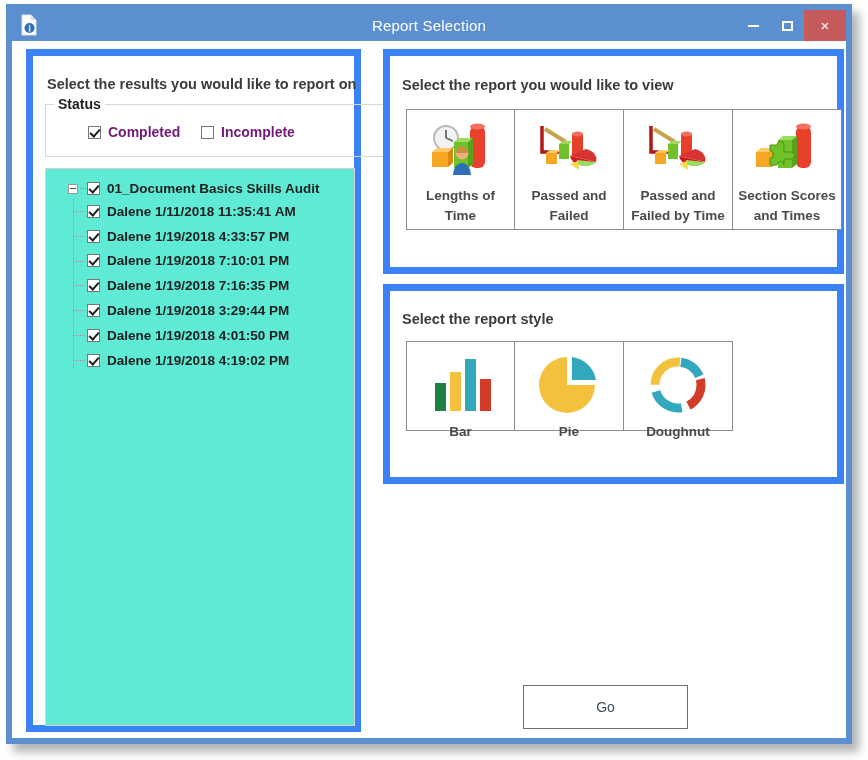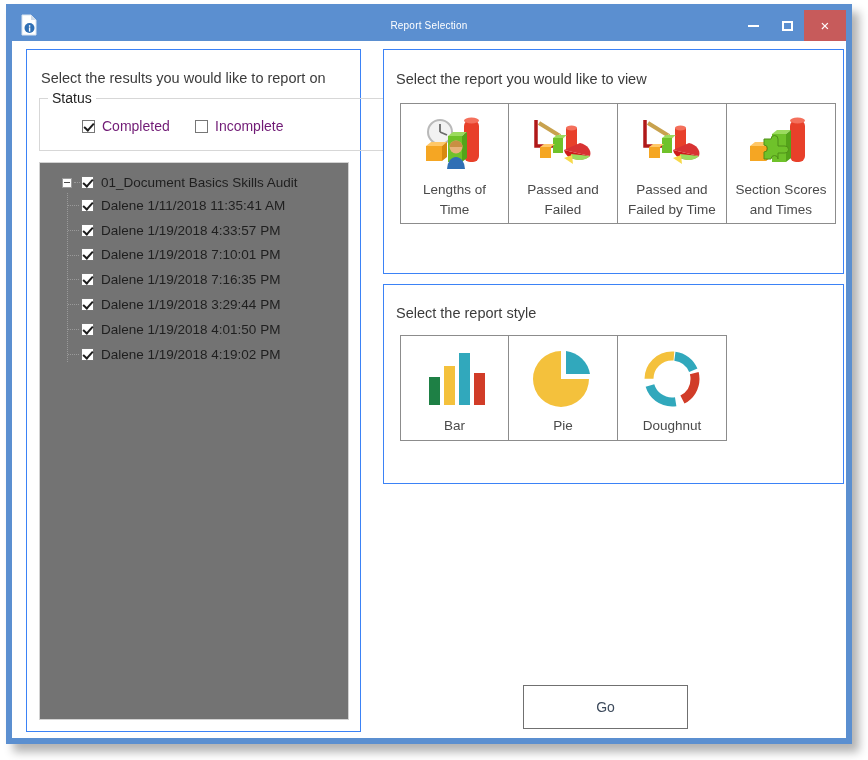--- a/index.html
+++ b/index.html
@@ -39,21 +39,21 @@
     position: absolute;
     left: 8px;
     top: 4px;
     width: 19px;
     height: 22px;
   }
   .title-text {
     width: 100%;
     text-align: center;
     color: #ffffff;
-    font-size: 10px;
+    font-size: 15px;
     letter-spacing: 0.2px;
     font-family: "Liberation Sans", sans-serif;
   }
   .win-buttons {
     position: absolute;
     right: 0;
     top: 0;
     height: 31px;
     display: flex;
     align-items: stretch;
@@ -92,22 +92,23 @@
     top: 31px;
     right: 0;
     bottom: 0;
     background: #ffffff;
   }
 
   
   .panel {
     position: absolute;
     background: #ffffff;
-    border: 1px solid #3b82f6;
-    box-sizing: border-box;
+    border: 7px solid #3b82f6;
+    box-sizing: border-box;
+    font-weight: bold;
   }
   .panel-caption {
     position: absolute;
     color: #3b3b3b;
     font-size: 14.5px;
     white-space: nowrap;
   }
 
   
   #left-panel  { left: 14px; top: 8px; width: 335px; height: 683px; }
@@ -167,21 +168,21 @@
   }
 
   .tree-box {
     position: absolute;
     left: 12px;
     top: 112px;
     width: 310px;
     height: 558px;
     border: 1px solid #d2d2d2;
     box-sizing: border-box;
-    background: #737373;
+    background: #5eead4;
     overflow: hidden;
   }
   .tree-root {
     position: absolute;
     left: 22px;
     top: 12px;
     display: flex;
     align-items: center;
   }
   .expander {
@@ -277,21 +278,21 @@
     line-height: 20px;
     white-space: pre-line;
   }
 
   #report-cards { left: 16px; top: 53px; }
   #report-cards .card { width: 109px; height: 121px; }
   #report-cards .card-art { height: 66px; padding-top: 8px; }
   #report-cards .card-text { margin-top: 2px; }
 
   #style-cards { left: 16px; top: 50px; }
-  #style-cards .card { width: 109px; height: 106px; }
+  #style-cards .card { width: 109px; height: 90px; }
   #style-cards .card-art { height: 74px; padding-top: 6px; }
 
   
   #go-button {
     position: absolute;
     left: 511px;
     top: 644px;
     width: 165px;
     height: 44px;
     border: 1px solid #707070;

